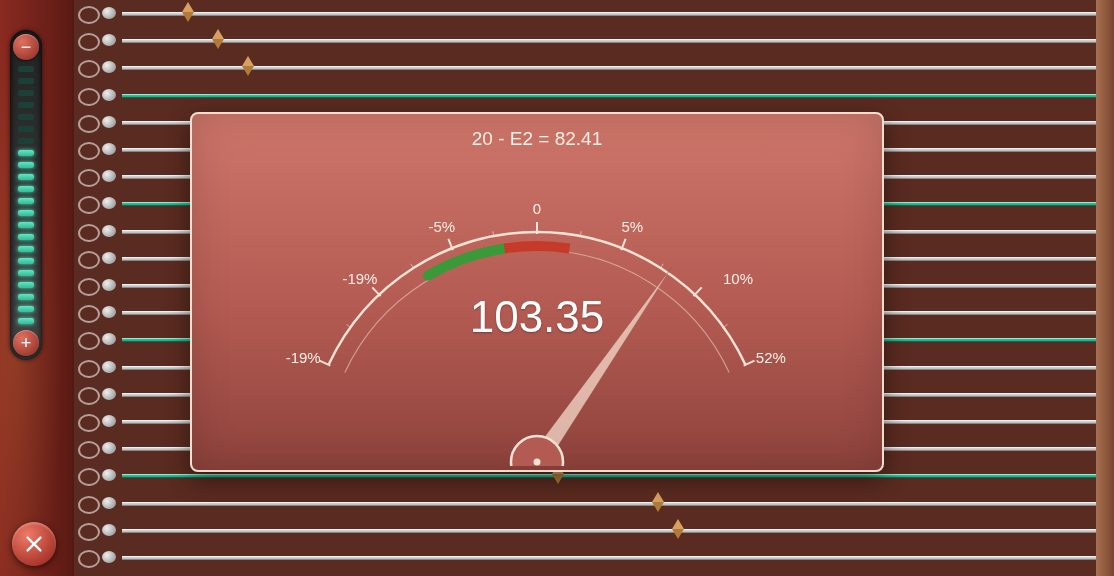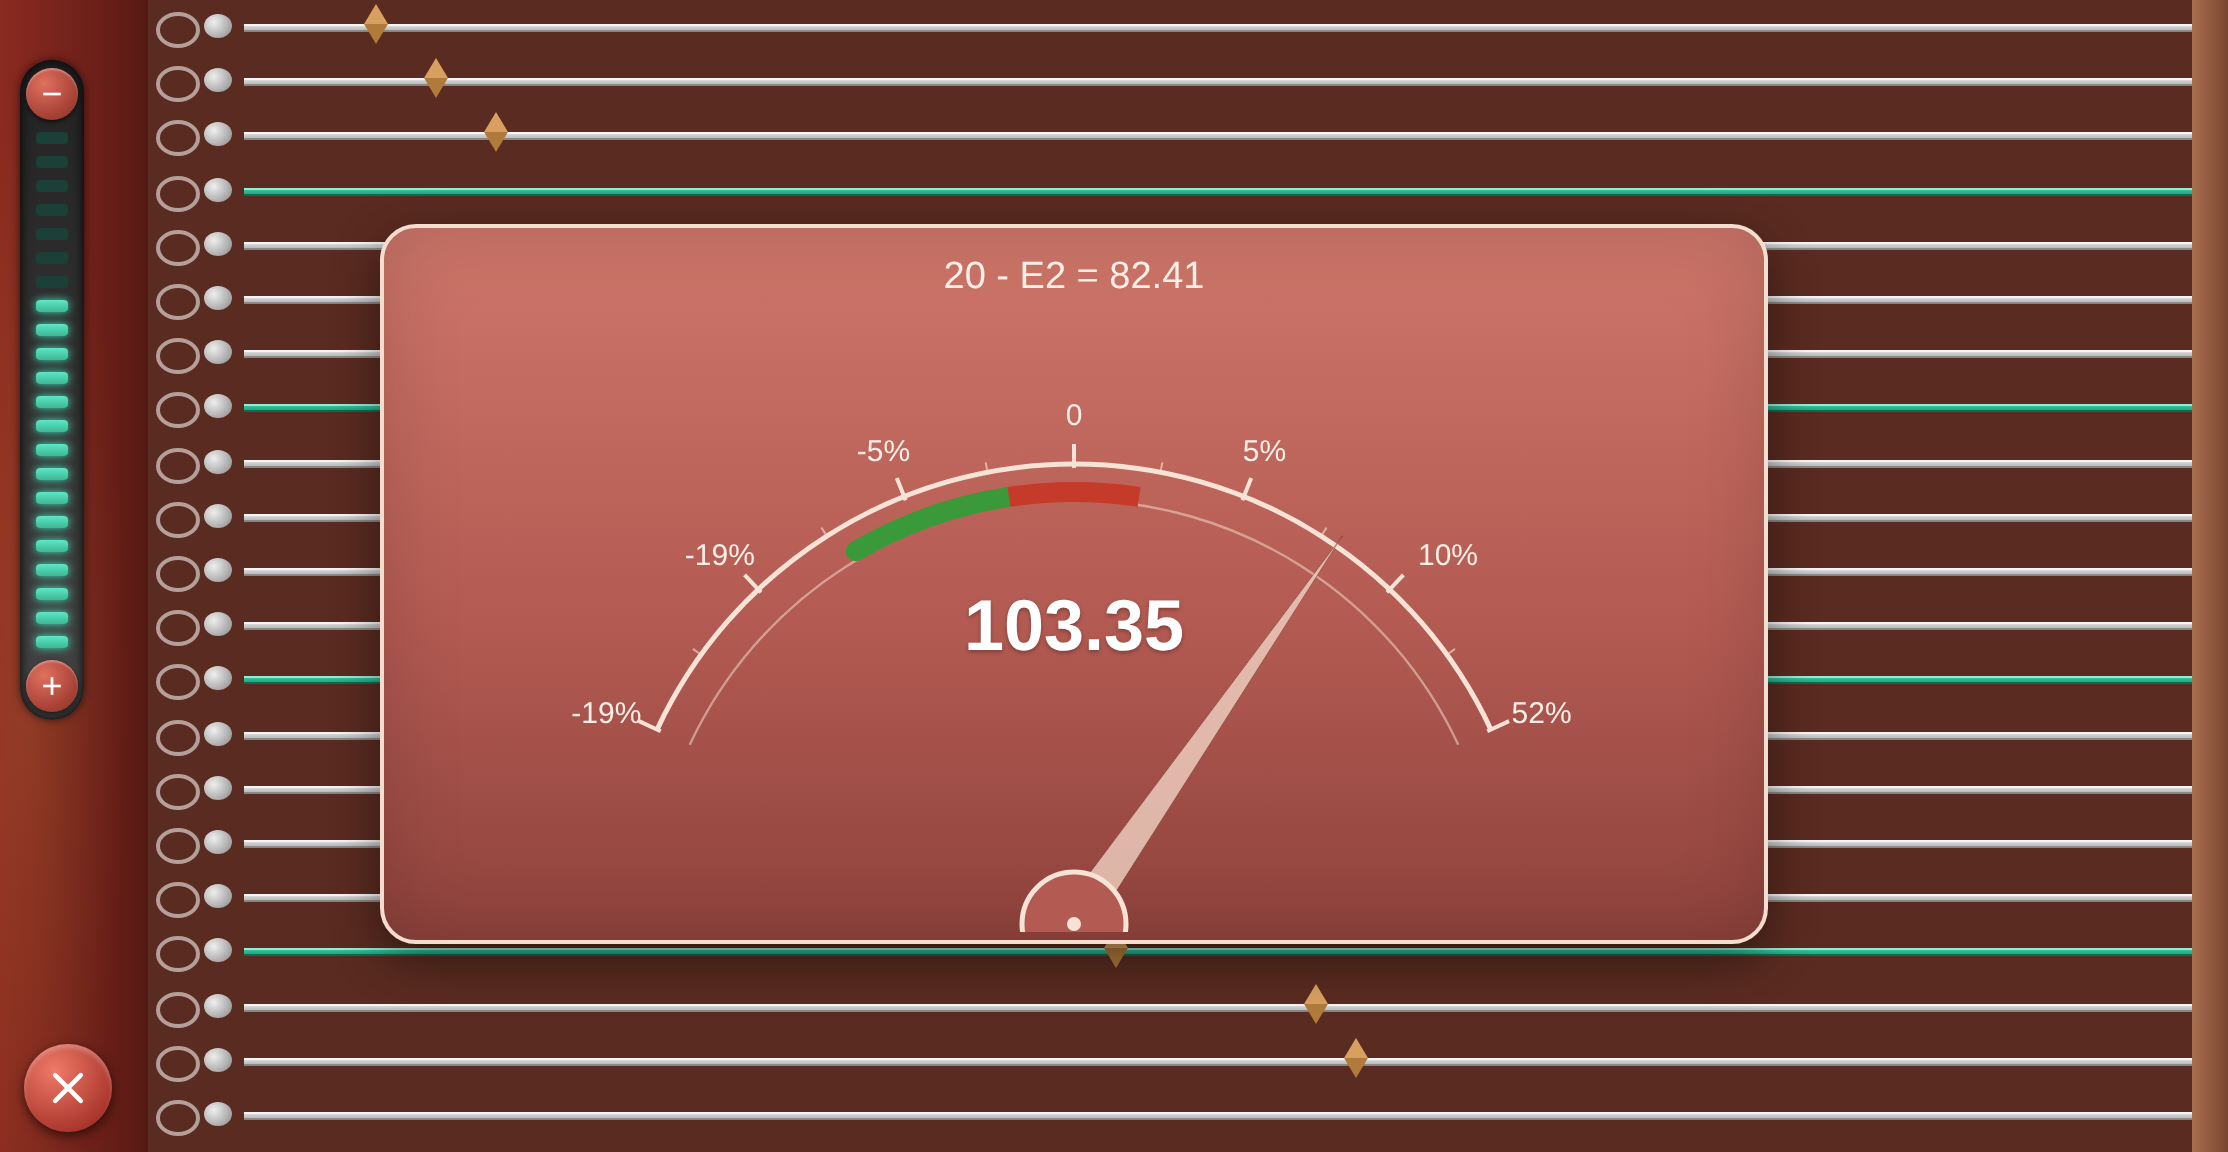--- a/index.html
+++ b/index.html
@@ -30,23 +30,23 @@
 .vol .track{position:absolute;left:8px;right:8px;top:36px;bottom:36px;display:flex;flex-direction:column;justify-content:space-between}
 .vol .seg{height:6px;border-radius:2px}
 .vol .seg.lit{background:linear-gradient(#5fe6c4,#39b895);box-shadow:0 0 4px #3fe0b4}
 .vol .seg.dim{background:#1a4038}
 
 
 .close-btn{position:absolute;left:12px;bottom:10px;width:44px;height:44px;border-radius:50%;background:radial-gradient(circle at 35% 30%,#ef7a68,#921f18);box-shadow:0 2px 6px rgba(0,0,0,.6),inset 0 2px 2px rgba(255,255,255,.25);display:flex;align-items:center;justify-content:center;cursor:pointer}
 .close-btn svg{width:22px;height:22px}
 
 
-.tuner{position:absolute;left:190px;top:112px;width:690px;height:356px;border-radius:18px;border:2px solid #f3ddcf;background:linear-gradient(180deg,#ce766a 0%,#b35b52 55%,#8e423c 100%);box-shadow:0 8px 24px rgba(0,0,0,.45),inset 0 0 40px rgba(0,0,0,.15)}
+.tuner{position:absolute;left:190px;top:112px;width:690px;height:356px;border-radius:8px;border:2px solid #f3ddcf;background:linear-gradient(180deg,#ce766a 0%,#b35b52 55%,#8e423c 100%);box-shadow:0 8px 24px rgba(0,0,0,.45),inset 0 0 40px rgba(0,0,0,.15)}
 .tuner-title{position:absolute;top:14px;left:0;right:0;text-align:center;color:#fbeee6;font-size:19px;font-weight:500}
-.reading{position:absolute;top:178px;left:0;right:0;text-align:center;color:#fff;font-size:36px;font-weight:700;text-shadow:0 1px 2px rgba(0,0,0,.3)}
+.reading{position:absolute;top:178px;left:0;right:0;text-align:center;color:#fff;font-size:44px;font-weight:400;text-shadow:0 1px 2px rgba(0,0,0,.3)}
 .dial{position:absolute;left:50%;bottom:4px;transform:translateX(-50%);width:620px;height:320px;pointer-events:none}
 .tick-label{position:absolute;color:#fbeee6;font-size:15px;transform:translate(-50%,-50%);white-space:nowrap}
 </style>
 </head>
 <body>
 <div class="app">
 
 <div class="panel-left"></div>
 <div class="wood-right"></div>
 
@@ -228,18 +228,18 @@
         <circle cx="310" cy="316" r="26" fill="#b35b52" stroke="#f6e3d6" stroke-width="2.5"></circle>
         <circle cx="310" cy="316" r="3.5" fill="#f6e3d6"></circle>
       </svg>
   <div class="reading">103.35</div>
   <div id="scale-labels">
         <div class="tick-label" style="left: 111.173px; top: 242.964px;">-19%</div>
         <div class="tick-label" style="left: 167.95px; top: 164.338px;">-19%</div>
         <div class="tick-label" style="left: 249.745px; top: 112.228px;">-5%</div>
         <div class="tick-label" style="left: 345px; top: 94px;">0</div>
         <div class="tick-label" style="left: 440.255px; top: 112.228px;">5%</div>
-        <div class="tick-label" style="left: 532px; top: 164.338px;">10%</div>
+        <div class="tick-label" style="left: 546px; top: 164.338px;">10%</div>
         <div class="tick-label" style="left: 578.827px; top: 242.964px;">52%</div>
       </div>
 </div>
 
 </div>
 
 </body></html>

